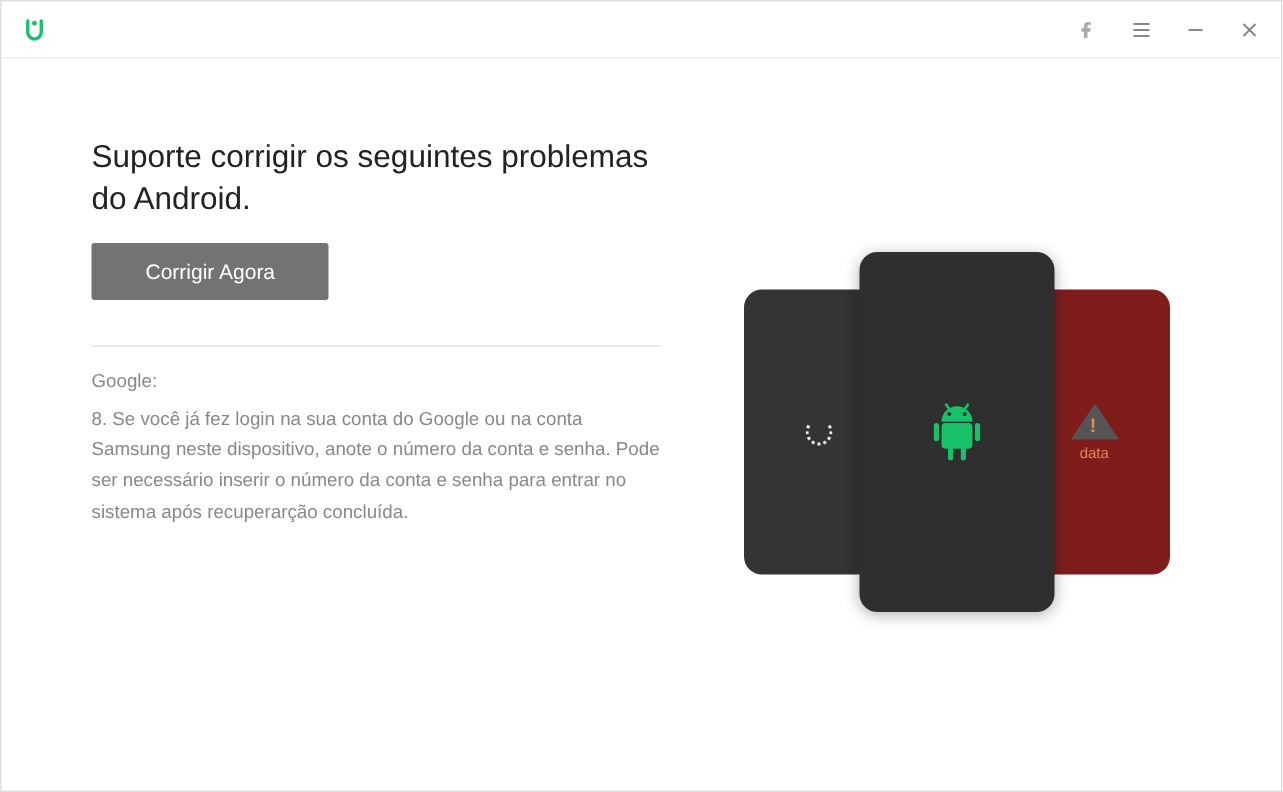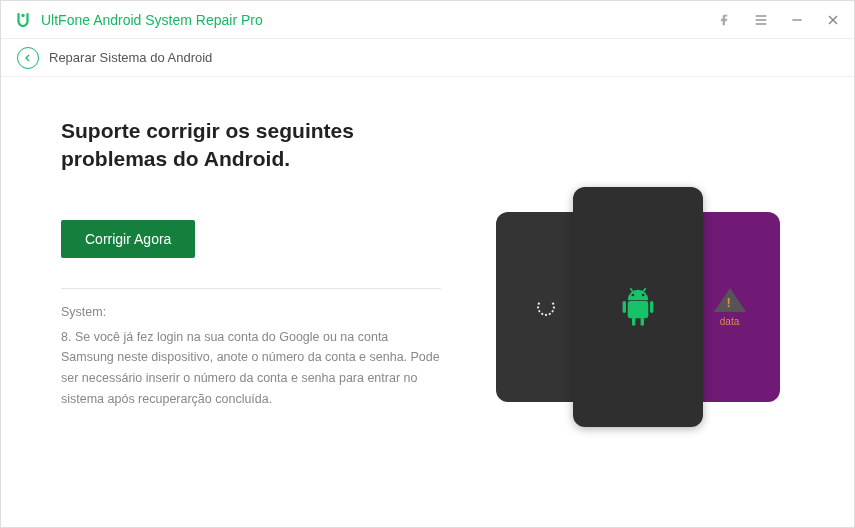--- a/index.html
+++ b/index.html
@@ -49,31 +49,30 @@
   .sub-title { color: #555; font-size: 13px; }
   .content {
     flex: 1;
     display: flex;
     padding: 40px 40px 30px 60px;
   }
   .left-col {
     width: 400px;
     padding-right: 20px;
   }
-  .headline { font-size: 21px; color: #222; font-weight: 700; line-height: 1.35; margin-bottom: 14px; }
+  .headline { font-size: 21px; color: #222; font-weight: 400; line-height: 1.35; margin-bottom: 14px; margin-top: 12px; }
   .desc { font-size: 12.5px; color: #888; line-height: 1.65; margin-bottom: 22px; }
   .cta-btn {
-    background: #15803d;
+    background: #737373;
     color: #fff;
     border: none;
     font-size: 14px;
-    padding: 11px 24px;
+    padding: 11px 36px;
     border-radius: 2px;
     cursor: pointer;
-    margin-top: 32px;
   }
   .divider { height: 1px; background: #e5e5e5; margin: 30px 0 16px 0; }
   .notes-label { font-size: 12.5px; color: #888; margin-bottom: 8px; }
   .note-item { font-size: 12.5px; color: #888; line-height: 1.65; margin-bottom: 8px; }
   .right-col {
     flex: 1;
     display: flex;
     align-items: center;
     justify-content: center;
     position: relative;
@@ -100,21 +99,21 @@
   .phone.left {
     width: 100px; height: 190px;
     left: 8px; top: 35px;
     z-index: 2;
     background: #343434;
   }
   .phone.right {
     width: 100px; height: 190px;
     right: 8px; top: 35px;
     z-index: 2;
-    background: #701a75;
+    background: #7f1d1d;
     overflow: hidden;
   }
   .android-icon { width: 42px; height: 48px; }
   .spinner {
     width: 18px; height: 18px; border-radius: 50%;
     border: 2px dotted #eee;
     border-top-color: transparent;
   }
   .right-phone-inner { color: #d85; font-size: 10px; text-align: center; }
   .tri {
@@ -137,21 +136,20 @@
 
 <div class="window">
 
   <div class="titlebar">
     <div class="logo-box">
       <svg viewBox="0 0 24 24" width="18" height="18">
         <path d="M6 4 C6 4 6 12 6 14 C6 18 10 20 12 20 C14 20 18 18 18 14 C18 12 18 4 18 4" stroke="#18c268" stroke-width="3" fill="none" stroke-linecap="round"></path>
         <circle cx="12" cy="6" r="2.2" fill="#18c268"></circle>
       </svg>
     </div>
-    <div class="app-title">UltFone Android System Repair Pro</div>
     <div class="title-right">
       <div class="ic">
         <svg viewBox="0 0 24 24" width="14" height="14" fill="#aaa">
             <path d="M14 3h-3C9 3 8 4.5 8 7v3H5v4h3v7h4v-7h3l1-4h-4V7c0-.6.4-1 1-1h3V3z"></path>
           </svg>
       </div>
       <div class="ic">
         <svg viewBox="0 0 24 24" width="16" height="16" stroke="#888" stroke-width="2">
             <line x1="4" y1="6" x2="20" y2="6"></line>
             <line x1="4" y1="12" x2="20" y2="12"></line>
@@ -165,35 +163,27 @@
       </div>
       <div class="ic">
         <svg viewBox="0 0 24 24" width="16" height="16" stroke="#888" stroke-width="2">
             <line x1="6" y1="6" x2="18" y2="18"></line>
             <line x1="18" y1="6" x2="6" y2="18"></line>
           </svg>
       </div>
     </div>
   </div>
 
-  <div class="subbar">
-    <div class="back-circle">
-      <svg viewBox="0 0 24 24" width="12" height="12" stroke="#16b862" stroke-width="2.5" fill="none">
-          <polyline points="14 6 8 12 14 18"></polyline>
-        </svg>
-    </div>
-    <div class="sub-title">Reparar Sistema do Android</div>
-  </div>
 
   <div class="content">
     <div class="left-col">
       <h1 class="headline">Suporte corrigir os seguintes problemas do Android.</h1>
       <button class="cta-btn">Corrigir Agora</button>
       <div class="divider"></div>
-      <div class="notes-label">System:</div>
+      <div class="notes-label">Google:</div>
       <p class="note-item">8. Se você já fez login na sua conta do Google ou na conta Samsung neste dispositivo, anote o número da conta e senha. Pode ser necessário inserir o número da conta e senha para entrar no sistema após recuperarção concluída.</p>
     </div>
 
     <div class="right-col">
       <div class="phone-stack">
         <div class="phone left">
           <div class="spinner"></div>
         </div>
         <div class="phone right">
           <div class="right-phone-inner">

